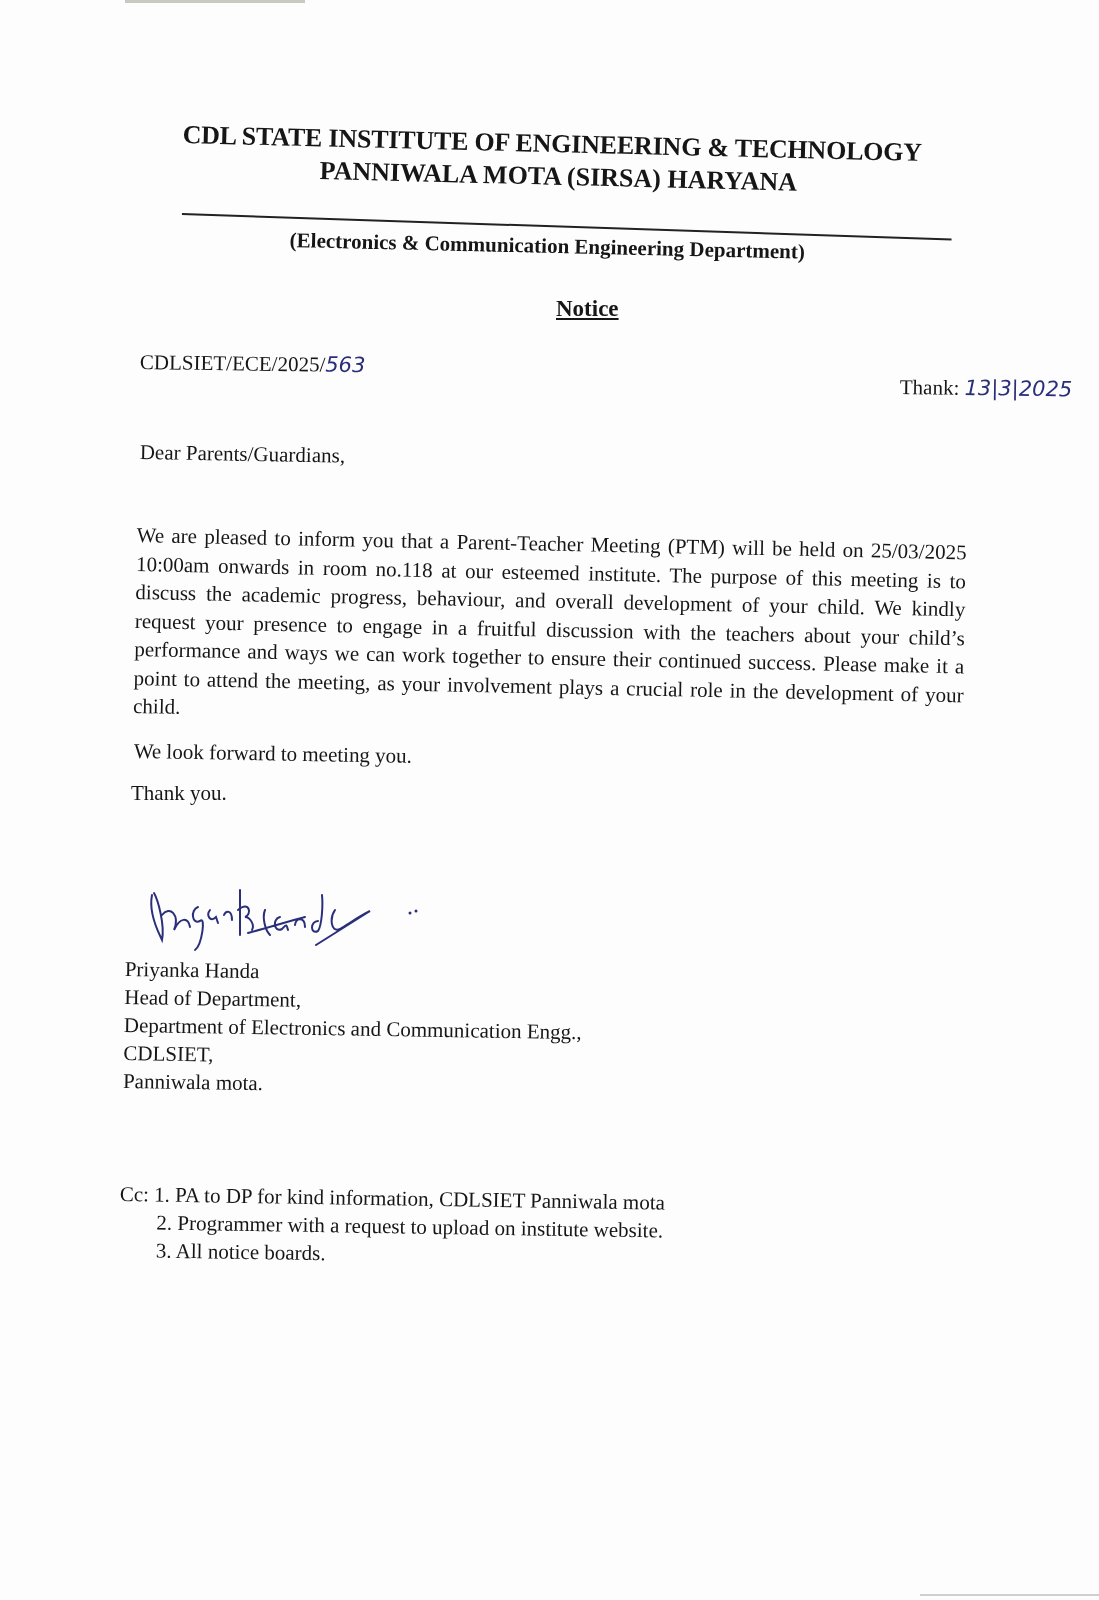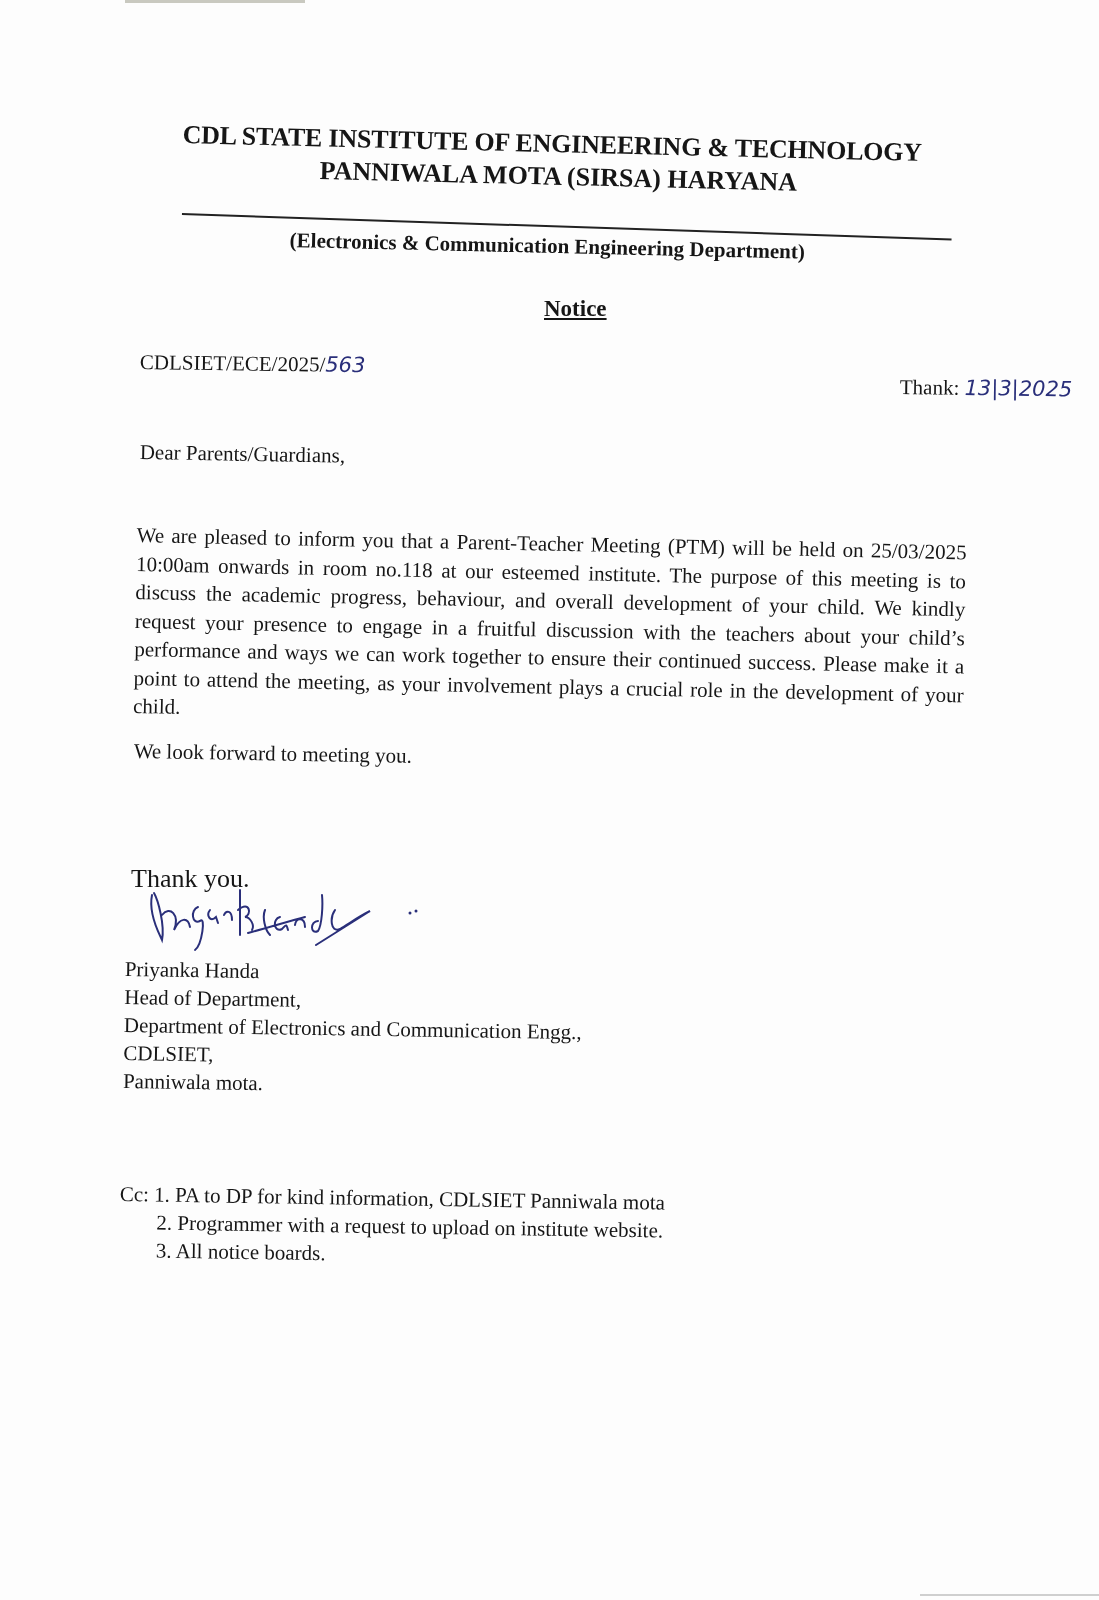--- a/index.html
+++ b/index.html
@@ -6,28 +6,28 @@
   body {
     width:1099px; height:1600px; background:#fdfdfd; position:relative; overflow:hidden;
     font-family:"Liberation Serif", serif; color:#161616;
   }
   .abs { position:absolute; }
   .topbar { left:125px; top:0; width:180px; height:3px; background:#c9c9c0; }
   .header1 { left:183px; top:120px; font-size:26px; font-weight:bold; letter-spacing:-0.2px; transform:rotate(1.4deg); transform-origin:left top; white-space:nowrap; }
   .header2 { left:320px; top:156px; font-size:26px; font-weight:bold; transform:rotate(1.4deg); transform-origin:left top; white-space:nowrap; }
   .rule { left:182px; top:213px; width:770px; height:2px; background:#222; transform:rotate(1.9deg); transform-origin:left top; }
   .dept { left:290px; top:228px; font-size:21px; font-weight:bold; transform:rotate(1.3deg); transform-origin:left top; white-space:nowrap; }
-  .notice { left:544px; top:296px; font-size:23px; font-weight:bold; text-decoration:underline; }
+  .notice { left:556px; top:296px; font-size:23px; font-weight:bold; text-decoration:underline; }
   .ref { left:140px; top:350px; font-size:21px; white-space:nowrap; transform:rotate(0.8deg); transform-origin:left top; }
   .hand { font-family:"DejaVu Sans", sans-serif; font-style:italic; color:#2a2f7a; }
   .dated { left:900px; top:375px; font-size:21px; white-space:nowrap; transform:rotate(0.8deg); transform-origin:left top; }
   .salutation { left:140px; top:440px; font-size:21px; white-space:nowrap; transform:rotate(1deg); transform-origin:left top; }
   .body { left:137px; top:521px; width:830px; font-size:21px; line-height:28.5px; text-align:justify; transform:rotate(1.2deg); transform-origin:left top; }
   .closing { left:134px; top:739px; font-size:21px; transform:rotate(1deg); transform-origin:left top; white-space:nowrap; }
-  .thanks { left:131px; top:864px; font-size:26px; white-space:nowrap; }
+  .thanks { left:131px; top:781px; font-size:21px; white-space:nowrap; }
   .signature { left:140px; top:855px; width:300px; height:100px; }
   .sigblock { left:125px; top:955px; font-size:21px; line-height:28px; transform:rotate(0.9deg); transform-origin:left top; white-space:nowrap; }
   .cc { left:120px; top:1180px; font-size:21px; line-height:28px; transform:rotate(0.9deg); transform-origin:left top; white-space:nowrap; }
   .cc .indent { padding-left:37px; }
   .bottomline { left:920px; top:1594px; width:179px; height:2px; background:#cfcfcf; }
 </style>
 </head>
 <body>
 
 <div class="abs topbar"></div>

